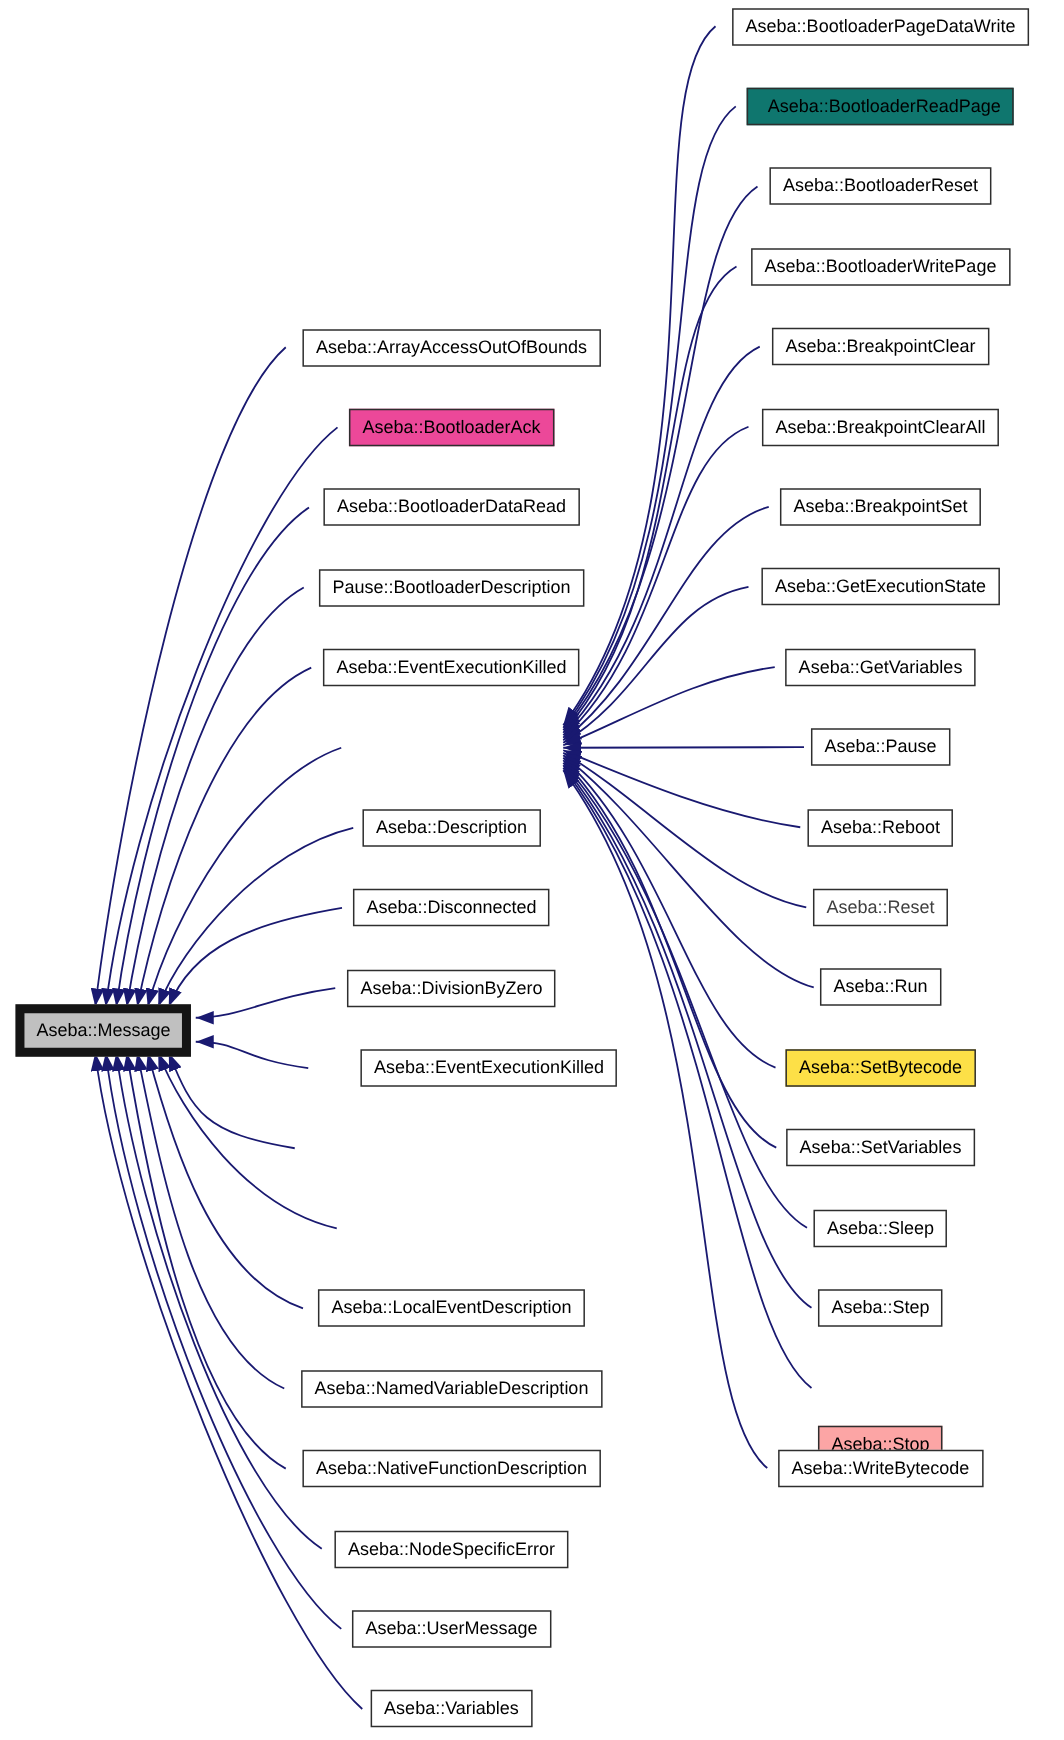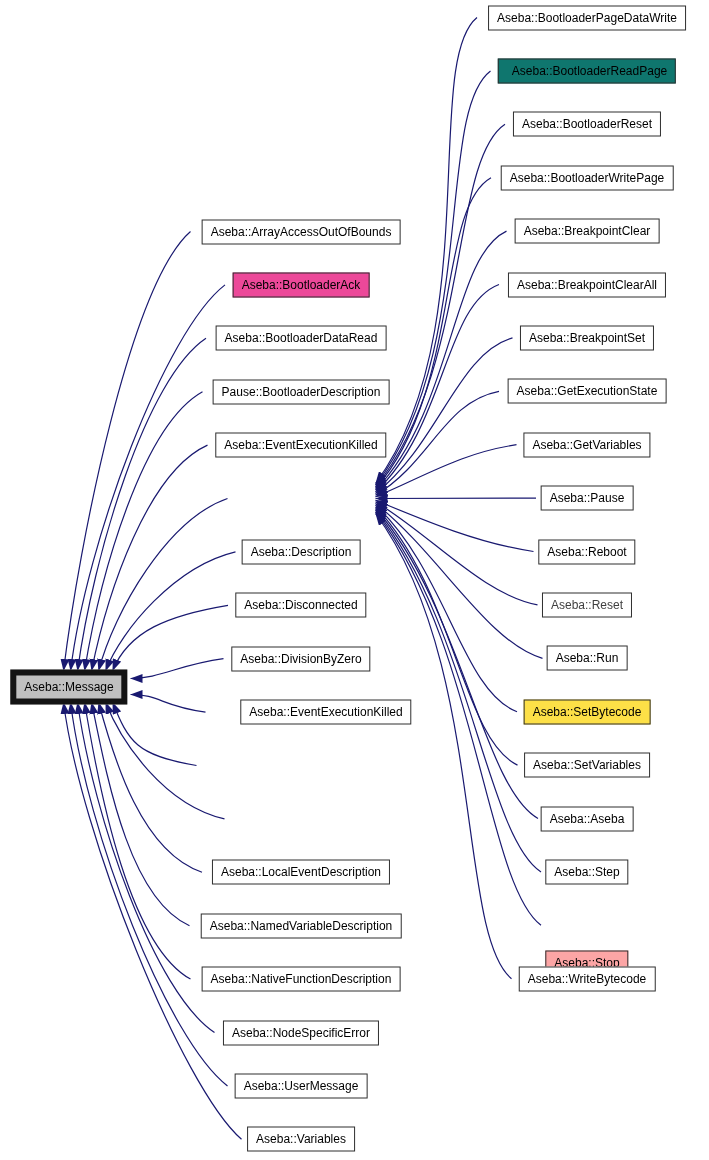--- a/index.html
+++ b/index.html
@@ -112,17 +112,17 @@
     <div class="node" style="left: 587px; top: 284.5px; background: rgb(255, 255, 255); border-color: rgb(46, 46, 46); color: rgb(0, 0, 0);">Aseba::BreakpointClearAll</div>
     <div class="node" style="left: 587px; top: 337.9px; background: rgb(255, 255, 255); border-color: rgb(46, 46, 46); color: rgb(0, 0, 0);">Aseba::BreakpointSet</div>
     <div class="node" style="left: 587px; top: 391.3px; background: rgb(255, 255, 255); border-color: rgb(46, 46, 46); color: rgb(0, 0, 0);">Aseba::GetExecutionState</div>
     <div class="node" style="left: 587px; top: 444.7px; background: rgb(255, 255, 255); border-color: rgb(46, 46, 46); color: rgb(0, 0, 0);">Aseba::GetVariables</div>
     <div class="node" style="left: 587px; top: 498.1px; background: rgb(255, 255, 255); border-color: rgb(46, 46, 46); color: rgb(0, 0, 0);">Aseba::Pause</div>
     <div class="node" style="left: 587px; top: 551.5px; background: rgb(255, 255, 255); border-color: rgb(46, 46, 46); color: rgb(0, 0, 0);">Aseba::Reboot</div>
     <div class="node" style="left: 587px; top: 604.9px; background: rgb(255, 255, 255); border-color: rgb(46, 46, 46); color: #404040;">Aseba::Reset</div>
     <div class="node" style="left: 587px; top: 658.3px; background: rgb(255, 255, 255); border-color: rgb(46, 46, 46); color: rgb(0, 0, 0);">Aseba::Run</div>
     <div class="node" style="left: 587px; top: 711.7px; background: #fde047; border-color: rgb(46, 46, 46); color: rgb(0, 0, 0);">Aseba::SetBytecode</div>
     <div class="node" style="left: 587px; top: 765.1px; background: rgb(255, 255, 255); border-color: rgb(46, 46, 46); color: rgb(0, 0, 0);">Aseba::SetVariables</div>
-    <div class="node" style="left: 587px; top: 818.5px; background: rgb(255, 255, 255); border-color: rgb(46, 46, 46); color: rgb(0, 0, 0);">Aseba::Aseba</div>
+    <div class="node" style="left: 587px; top: 818.5px; background: rgb(255, 255, 255); border-color: rgb(46, 46, 46); color: rgb(0, 0, 0);">Aseba::Sleep</div>
     <div class="node" style="left: 587px; top: 871.9px; background: rgb(255, 255, 255); border-color: rgb(46, 46, 46); color: rgb(0, 0, 0);">Aseba::Step</div>
     <div class="node" style="left: 587px; top: 925.3px; background: #fca5a5; border-color: rgb(46, 46, 46); color: rgb(0, 0, 0); margin-top: 38px;">Aseba::Stop</div>
     <div class="node" style="left: 587px; top: 978.7px; background: rgb(255, 255, 255); border-color: rgb(46, 46, 46); color: rgb(0, 0, 0);">Aseba::WriteBytecode</div>
   </div>
 
 </body></html>

